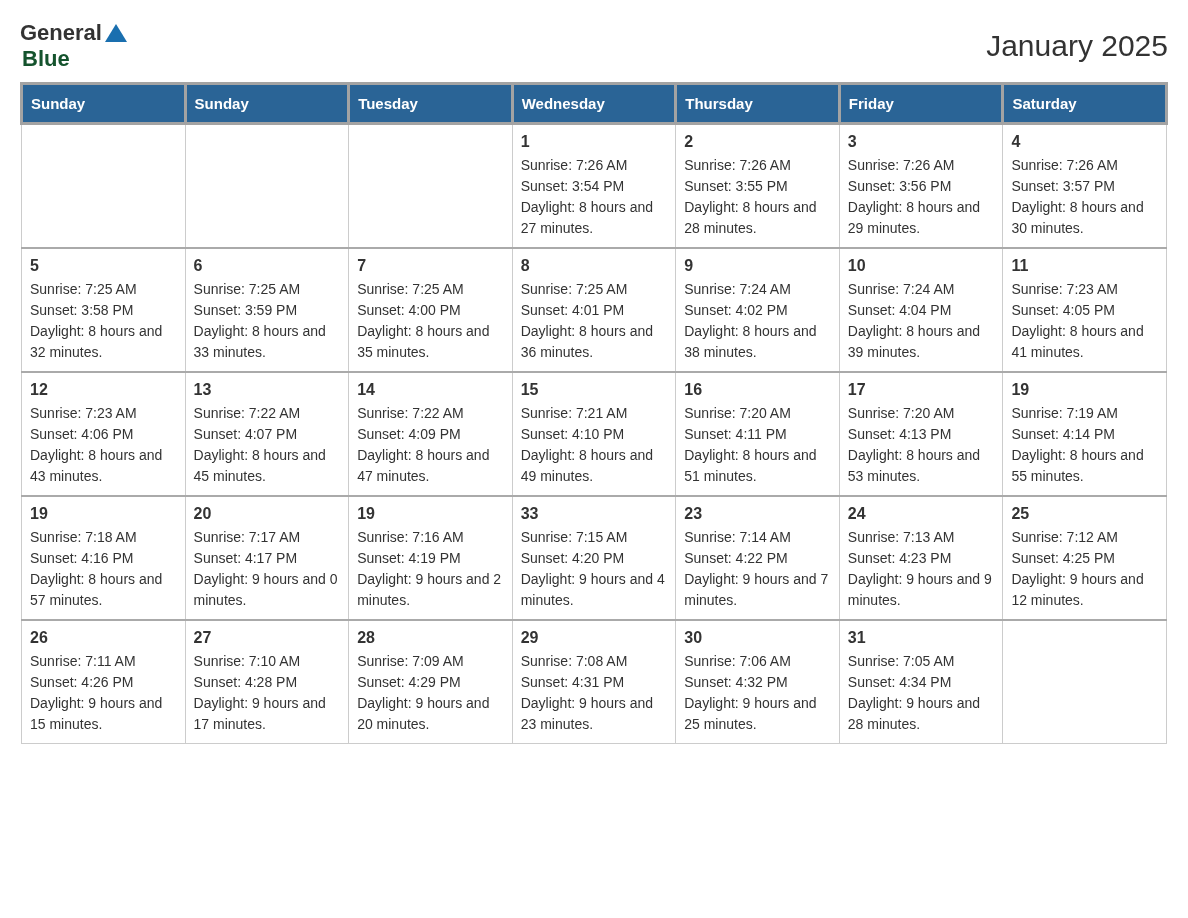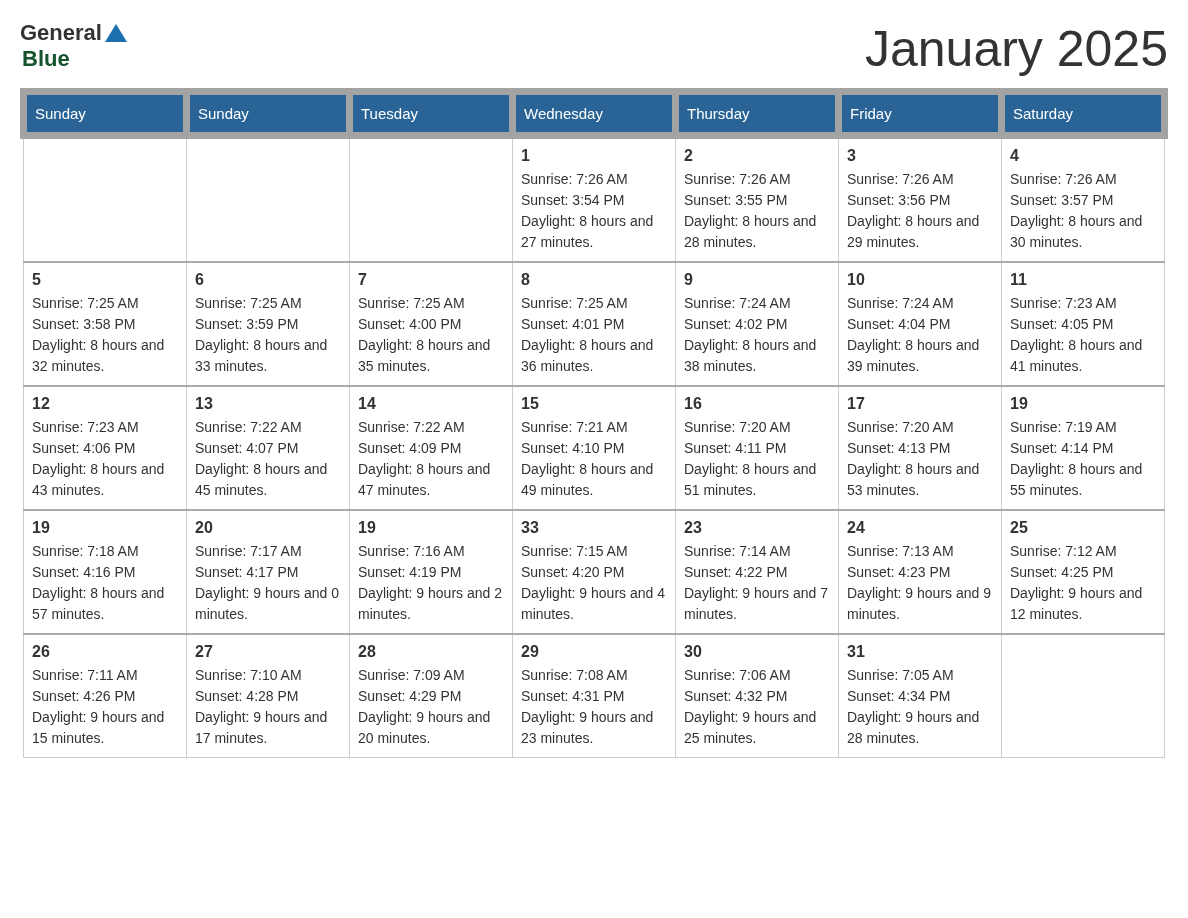--- a/index.html
+++ b/index.html
@@ -7,21 +7,21 @@
       font-family: Arial, Helvetica, sans-serif;
       background: #fff;
       color: #333;
       width: 1188px;
       min-height: 918px;
       padding: 20px;
     }
     .header {
       display: flex;
       justify-content: space-between;
-      align-items: flex-start;
+      align-items: center;
       margin-bottom: 10px;
     }
     .logo {
       display: flex;
       align-items: center;
       gap: 4px;
     }
     .logo-text-general {
       font-size: 22px;
       font-weight: bold;
@@ -29,42 +29,42 @@
     }
     .logo-text-blue {
       font-size: 22px;
       font-weight: bold;
       color: #14532d;
     }
     .title-block {
       text-align: right;
     }
     .month-title {
-      font-size: 50px;
+      font-size: 30px;
       font-weight: normal;
       color: #333;
     }
     .location-title {
       font-size: 20px;
       color: #555;
       margin-top: 4px;
     }
     .calendar-table {
       width: 100%;
       border-collapse: collapse;
       margin-top: 8px;
     }
     .calendar-table th {
       background-color: #2a6496;
       color: #fff;
       font-size: 15px;
-      font-weight: normal;
+      font-weight: bold;
       padding: 10px 8px;
       text-align: left;
-      border: 7px solid #a3a3a3;
+      border: 3px solid #a3a3a3;
     }
     .calendar-table td {
       vertical-align: top;
       padding: 8px;
       border: 1px solid #ccc;
       width: calc(100% / 7);
       height: 120px;
       font-size: 13px;
       color: #333;
     }

